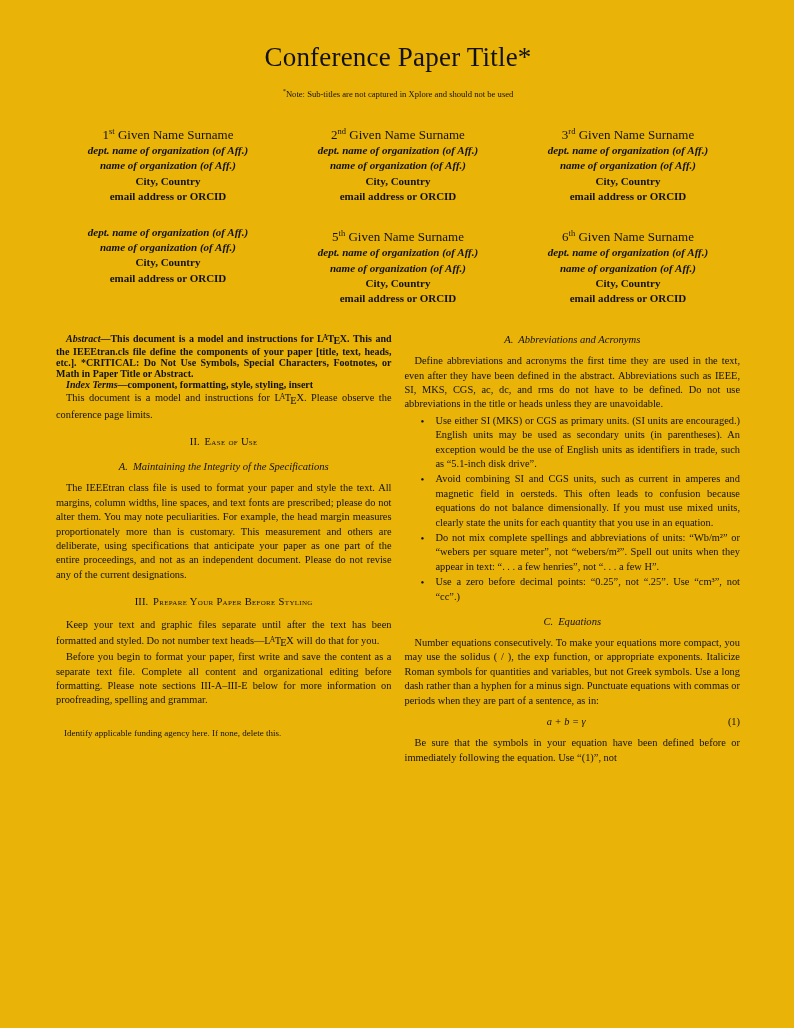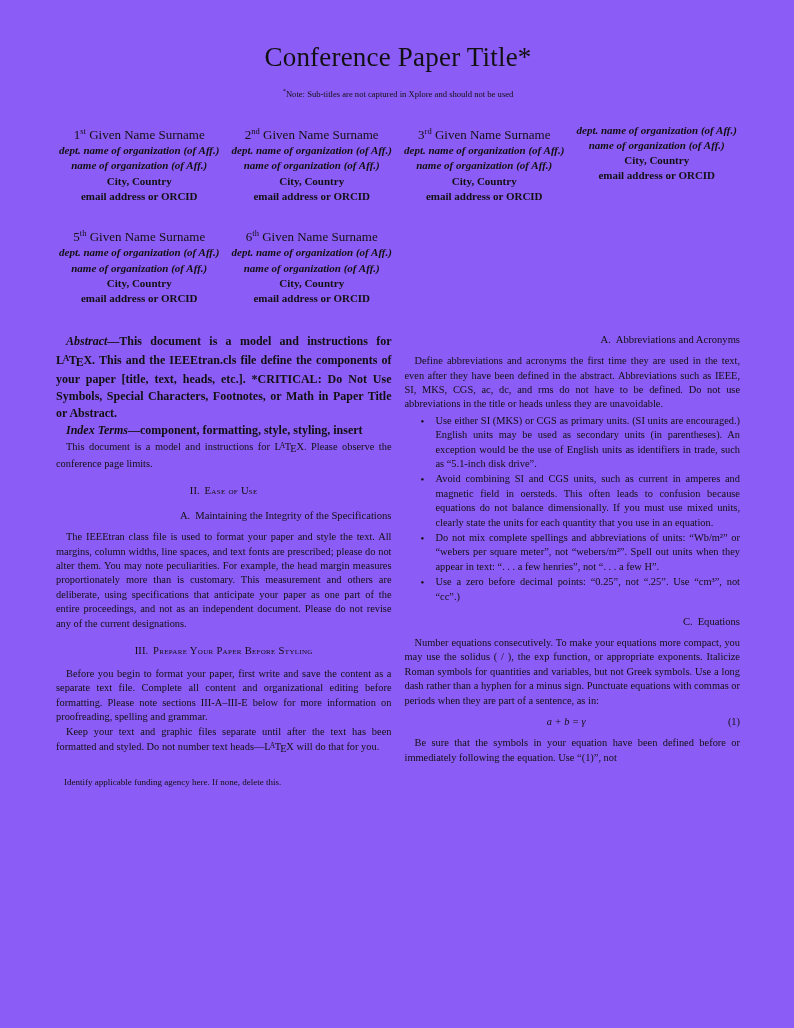--- a/index.html
+++ b/index.html
@@ -1,71 +1,71 @@
 <!DOCTYPE html>
 <html><head>
 <meta charset="utf-8">
 <style>
   * { margin: 0; padding: 0; box-sizing: border-box; }
   html, body { background: #e8e8e8; }
   .page {
     position: relative;
     width: 794px; height: 1028px;
     margin: 0 auto;
-    background: #8b5cf6;
+    background: #eab308;
     color: #111111;
     font-family: "Liberation Serif", "DejaVu Serif", serif;
     overflow: hidden;
     padding: 42px 54px 0 56px;
   }
   
   .paper-header { text-align: center; }
   .paper-title { font-size: 27px; font-weight: 400; letter-spacing: 0.2px; }
   .title-note { margin-top: 14px; font-size: 8.6px; }
   .title-note sup { font-size: 6.5px; vertical-align: super; }
   
   .authors-grid {
     margin: 24px auto 8px auto;
     width: 684px;
     display: grid;
-    grid-template-columns: 1fr 1fr 1fr 1fr;
+    grid-template-columns: 1fr 1fr 1fr;
     row-gap: 21px; column-gap: 6px;
   }
   .author { text-align: center; }
   .author-name { font-size: 13px; line-height: 17px; }
   .author-name sup { font-size: 8.5px; vertical-align: super; }
   .author-line { font-size: 11px; line-height: 15.2px; font-weight: bold; }
   .italic { font-style: italic; }
   
   .columns {
     margin-top: 27px;
     display: flex;
     gap: 13px;
   }
   .col { width: 336px; font-size: 10.4px; line-height: 14.4px; text-align: justify; }
   
   .abstract, .index-terms {
     font-weight: 700;
-    font-size: 12px; line-height: 17px;
+    font-size: 10px; line-height: 11px;
     text-indent: 10px;
   }
   .lead-in { font-style: italic; font-weight: 700; }
   
   .sec-heading {
     text-align: center;
     font-size: 10.6px; font-weight: 400;
     margin-top: 13px; margin-bottom: 9px;
     line-height: 14px;
   }
   .sec-heading .sc { font-variant: small-caps; letter-spacing: 0.3px; }
   .sec-heading .sec-num { margin-right: 5px; }
   .sub-heading {
-    font-weight: 400;
+    font-style: italic; font-weight: 400;
     font-size: 10.6px;
-    text-align: right;
+    text-align: center;
     margin-top: 11px; margin-bottom: 7px;
     line-height: 14px;
   }
   .sub-heading .sub-label { margin-right: 5px; }
   .par { text-indent: 10px; }
   
   .bullet-list { list-style: none; margin: 2px 0 4px 0; }
   .bullet-list li {
     position: relative;
     padding-left: 31px;
@@ -150,22 +150,22 @@
       <p class="abstract"><span class="lead-in">Abstract</span><span>—This document is a model and instructions for L<span class="latex-a">A</span>T<span class="latex-e">E</span>X. This and the IEEEtran.cls file define the components of your paper [title, text, heads, etc.]. *CRITICAL: Do Not Use Symbols, Special Characters, Footnotes, or Math in Paper Title or Abstract.</span></p>
       <p class="index-terms"><span class="lead-in">Index Terms</span><span>—component, formatting, style, styling, insert</span></p>
 
       <p class="par">This document is a model and instructions for L<span class="latex-a">A</span>T<span class="latex-e">E</span>X. Please observe the conference page limits.</p>
 
       <h2 class="sec-heading"><span class="sec-num">II.</span><span class="sc">Ease of Use</span></h2>
       <h3 class="sub-heading"><span class="sub-label">A.</span><span>Maintaining the Integrity of the Specifications</span></h3>
       <p class="par">The IEEEtran class file is used to format your paper and style the text. All margins, column widths, line spaces, and text fonts are prescribed; please do not alter them. You may note peculiarities. For example, the head margin measures proportionately more than is customary. This measurement and others are deliberate, using specifications that anticipate your paper as one part of the entire proceedings, and not as an independent document. Please do not revise any of the current designations.</p>
 
       <h2 class="sec-heading"><span class="sec-num">III.</span><span class="sc">Prepare Your Paper Before Styling</span></h2>
+      <p class="par">Keep your text and graphic files separate until after the text has been formatted and styled. Do not number text heads—L<span class="latex-a">A</span>T<span class="latex-e">E</span>X will do that for you.</p>
       <p class="par">Before you begin to format your paper, first write and save the content as a separate text file. Complete all content and organizational editing before formatting. Please note sections III-A–III-E below for more information on proofreading, spelling and grammar.</p>
-      <p class="par">Keep your text and graphic files separate until after the text has been formatted and styled. Do not number text heads—L<span class="latex-a">A</span>T<span class="latex-e">E</span>X will do that for you.</p>
 
       <div class="footnote">Identify applicable funding agency here. If none, delete this.</div>
     </div>
 
     <div class="col">
       <h3 class="sub-heading" style="margin-top:0"><span class="sub-label">A.</span><span>Abbreviations and Acronyms</span></h3>
       <p class="par">Define abbreviations and acronyms the first time they are used in the text, even after they have been defined in the abstract. Abbreviations such as IEEE, SI, MKS, CGS, ac, dc, and rms do not have to be defined. Do not use abbreviations in the title or heads unless they are unavoidable.</p>
 
       <ul class="bullet-list">
         <li>Use either SI (MKS) or CGS as primary units. (SI units are encouraged.) English units may be used as secondary units (in parentheses). An exception would be the use of English units as identifiers in trade, such as “5.1-inch disk drive”.</li>

